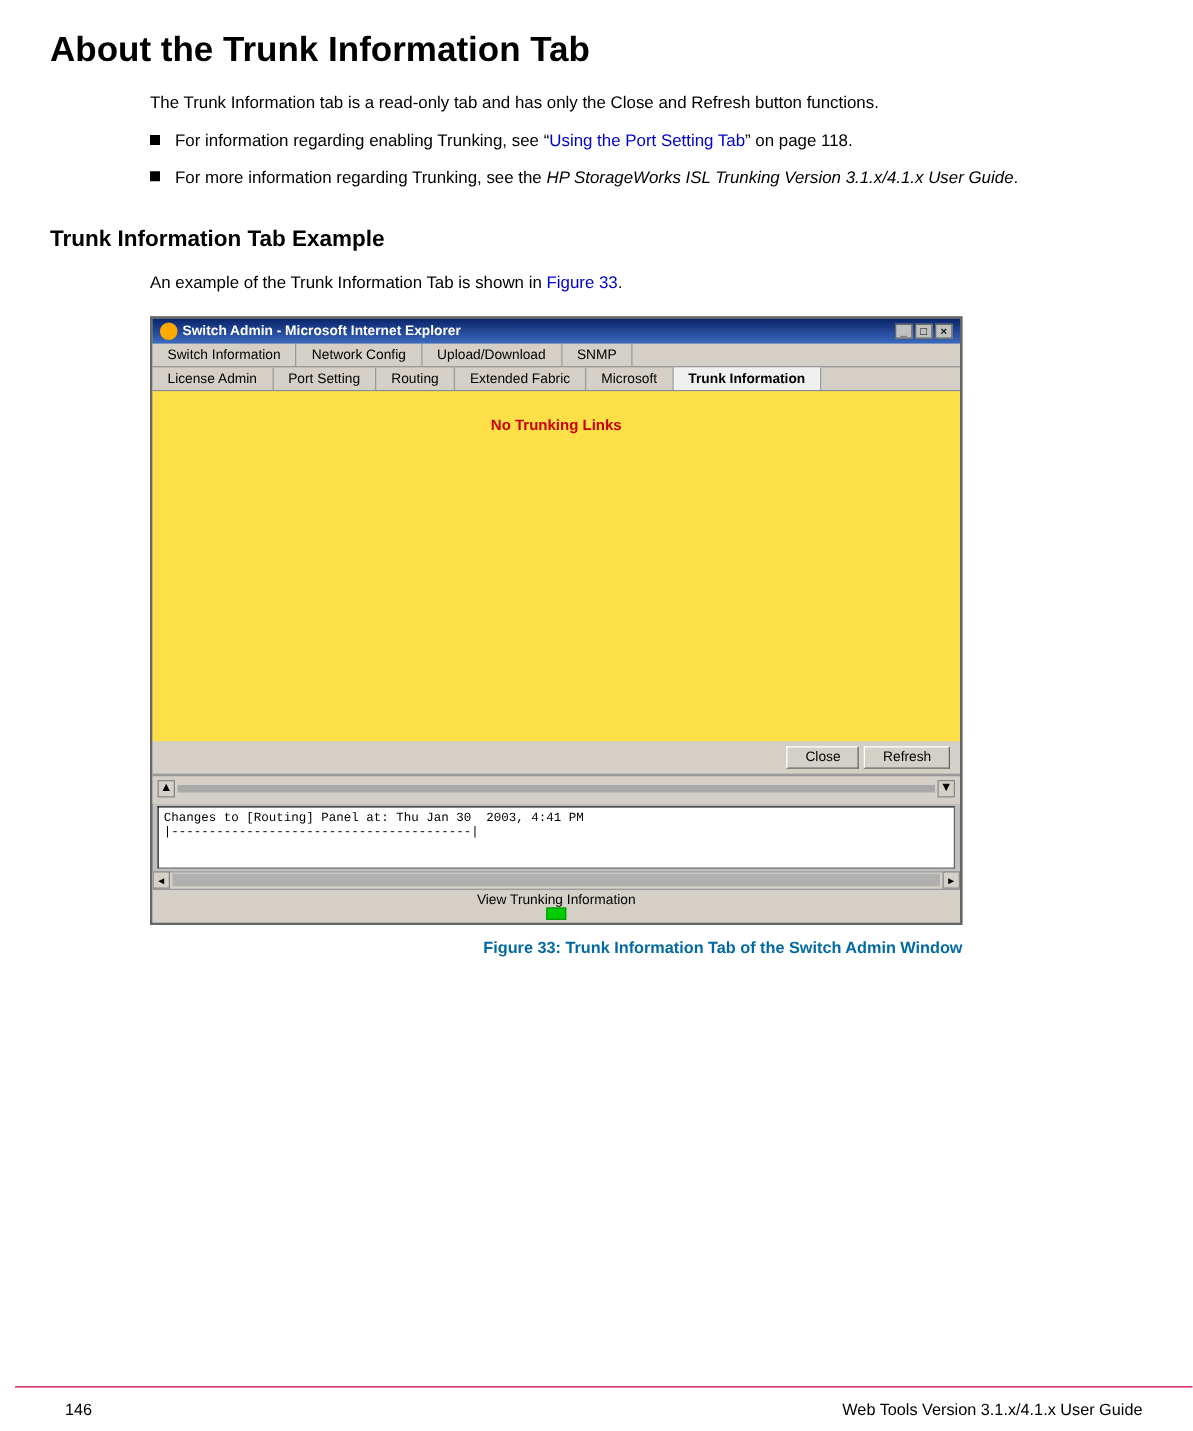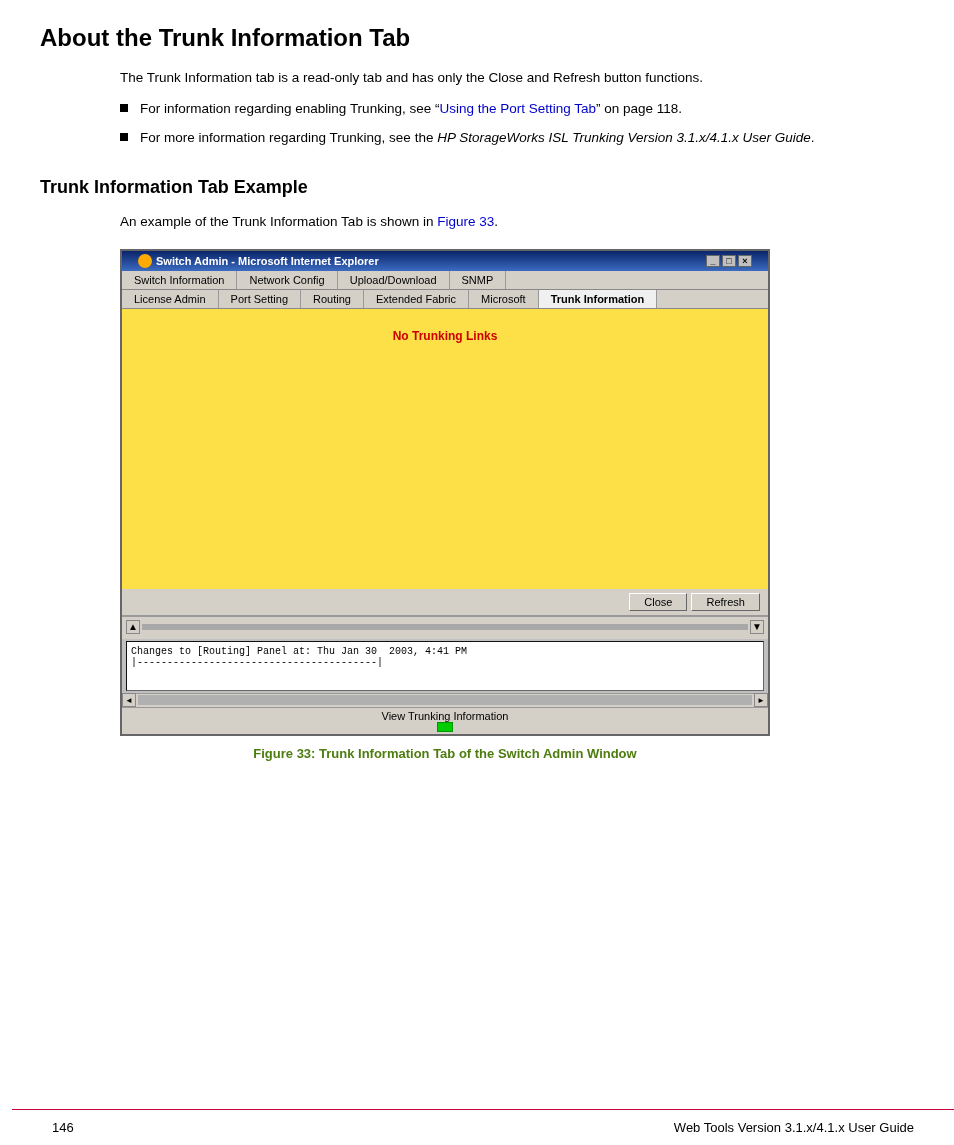--- a/index.html
+++ b/index.html
@@ -31,21 +31,21 @@
       color: #333;
     }
 
     
     .content-area {
       padding: 24px 40px 40px 40px;
     }
 
     
     .section-heading {
-      font-size: 24px;
+      font-size: 28px;
       font-weight: bold;
       color: #000;
       margin-bottom: 16px;
       font-family: Arial, Helvetica, sans-serif;
     }
 
     .body-text {
       font-size: 13.5px;
       line-height: 1.55;
       color: #000;
@@ -94,22 +94,22 @@
       font-weight: bold;
       color: #000;
       margin-bottom: 14px;
       margin-top: 28px;
     }
 
     
     .figure-caption {
       font-size: 13px;
       font-weight: bold;
-      text-align: center;
-      color: #4d7c0f;
+      text-align: right;
+      color: #0369a1;
       margin-top: 8px;
       margin-bottom: 20px;
     }
 
     
     .page-footer {
       position: absolute;
       bottom: 0;
       left: 12px;
       right: 0;
@@ -135,21 +135,21 @@
       margin-left: 80px;
       margin-right: 0;
       width: 650px;
       font-family: 'Arial', sans-serif;
       font-size: 11px;
     }
 
     .browser-titlebar {
       background: linear-gradient(to bottom, #0a246a, #3c6bc0);
       color: #fff;
-      padding: 3px 16px;
+      padding: 3px 6px;
       display: flex;
       justify-content: space-between;
       align-items: center;
       font-size: 11px;
       font-weight: bold;
     }
 
     .browser-title-text {
       display: flex;
       align-items: center;

